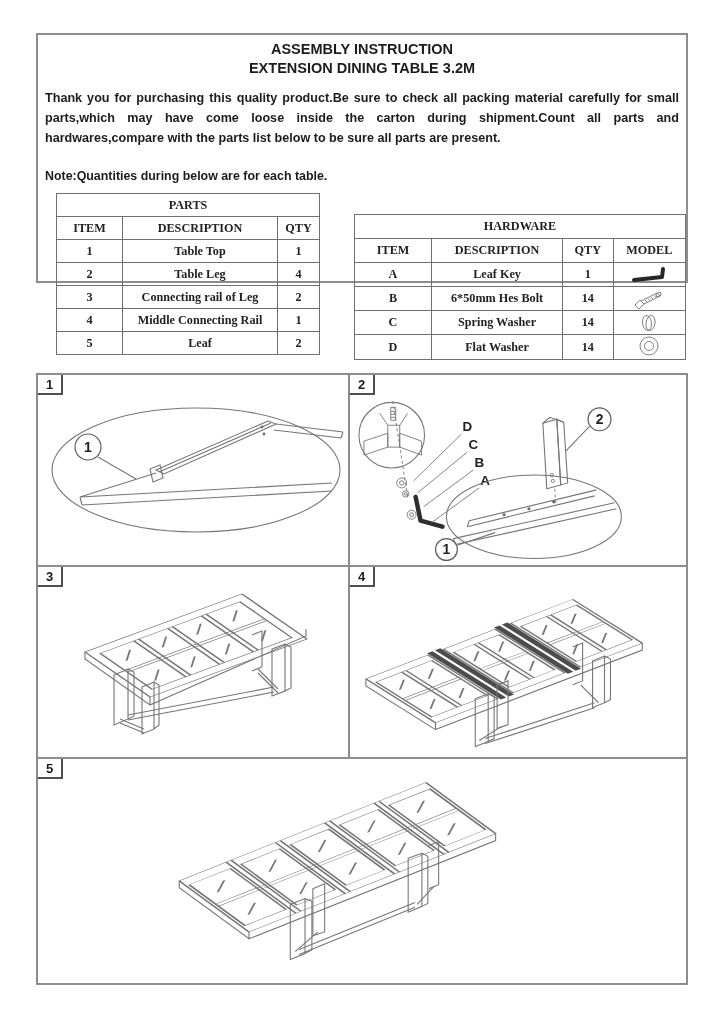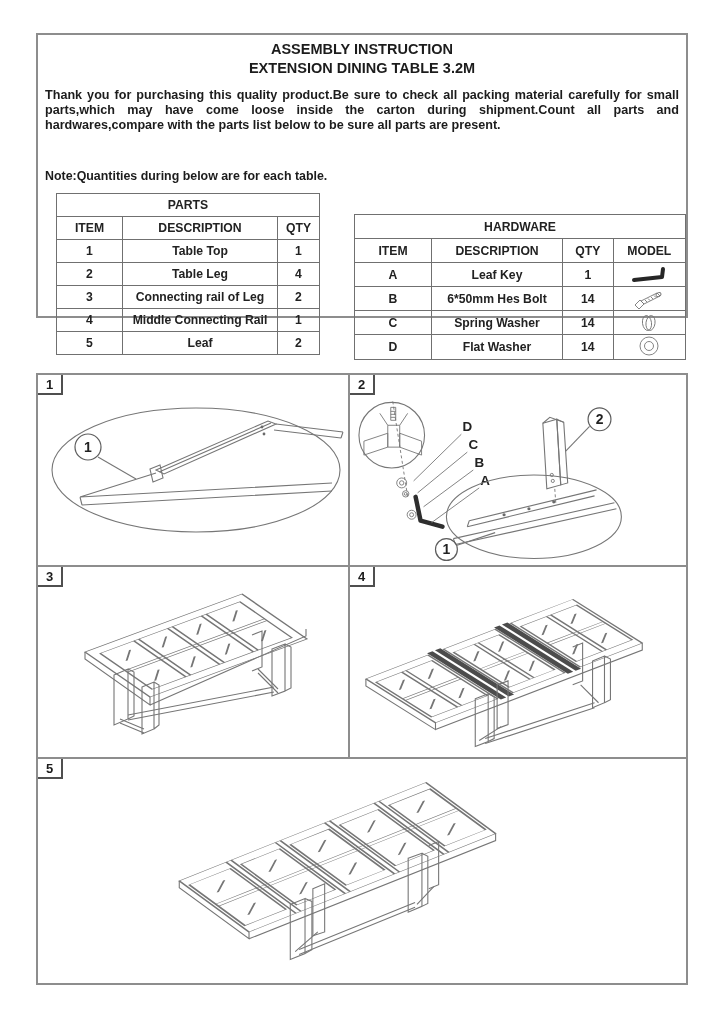--- a/index.html
+++ b/index.html
@@ -3,31 +3,31 @@
 <meta charset="utf-8">
 <style>
   * { margin:0; padding:0; box-sizing:border-box; }
   html,body { background:#ffffff; }
   body {
     width:724px; height:1024px; position:relative;
     font-family:"Liberation Sans", sans-serif; color:#1c1c1c;
   }
   .box { position:absolute; border:2px solid #8d8d8d; background:#fff; }
   
-  #info-box { left:36px; top:33px; width:652px; height:285px; }
+  #info-box { left:36px; top:33px; width:652px; height:250px; }
   .title { text-align:center; font-weight:bold; font-size:14.5px; line-height:19px; }
   #title-wrap { margin-top:5px; }
   .intro {
     position:absolute; left:7px; right:7px; top:53px;
-    font-size:12.6px; font-weight:bold; line-height:15px; text-align:justify;
+    font-size:12.6px; font-weight:bold; line-height:20px; text-align:justify;
   }
   .note { position:absolute; left:7px; top:134px; font-size:12.4px; font-weight:bold; }
   table { border-collapse:collapse; position:absolute; text-align:center;
           font-size:12.2px; font-weight:bold; color:#222; }
-  td,th { border:1.5px solid #707070; padding:0; font-weight:bold; }
+  td,th { border:1.5px solid #707070; padding:0; font-weight:bold;font-family:Liberation Serif, serif; }
   #parts-table { left:18px; top:158px; }
   #parts-table td, #parts-table th { height:23px; }
   #hardware-table { left:316px; top:179px; }
   #hardware-table td, #hardware-table th { height:24px; }
   .model-cell svg { display:block; margin:0 auto; }
   
   .panel { position:absolute; border:2px solid #8d8d8d; background:#fff; }
   #panel-1 { left:36px;  top:373px; width:314px; height:194px; }
   #panel-2 { left:348px; top:373px; width:340px; height:194px; }
   #panel-3 { left:36px;  top:565px; width:314px; height:194px; }

